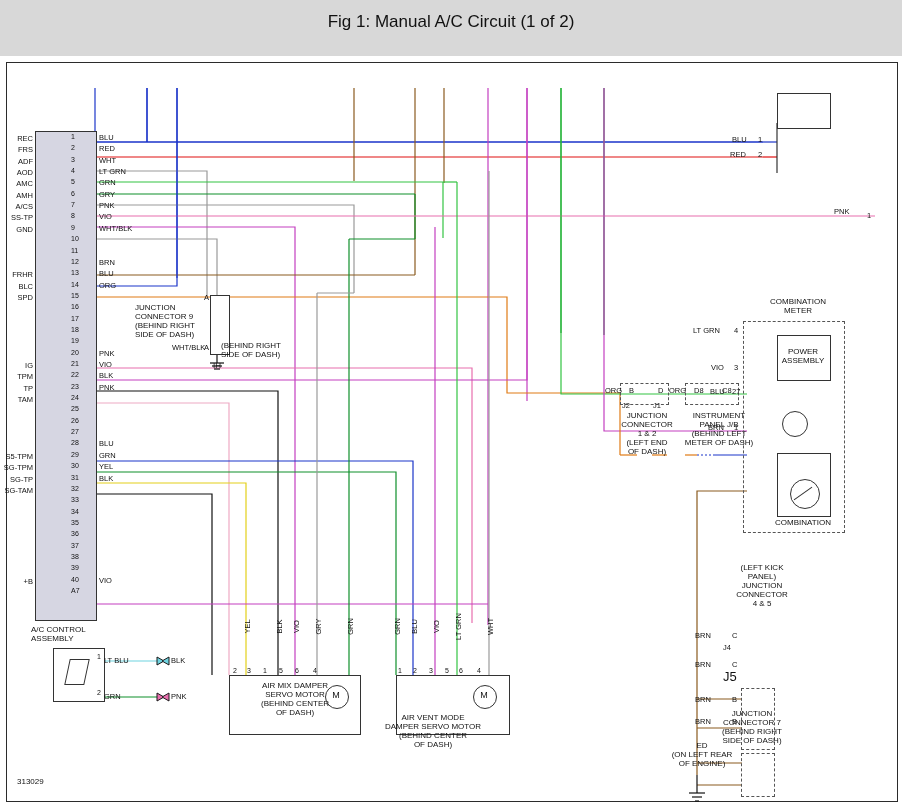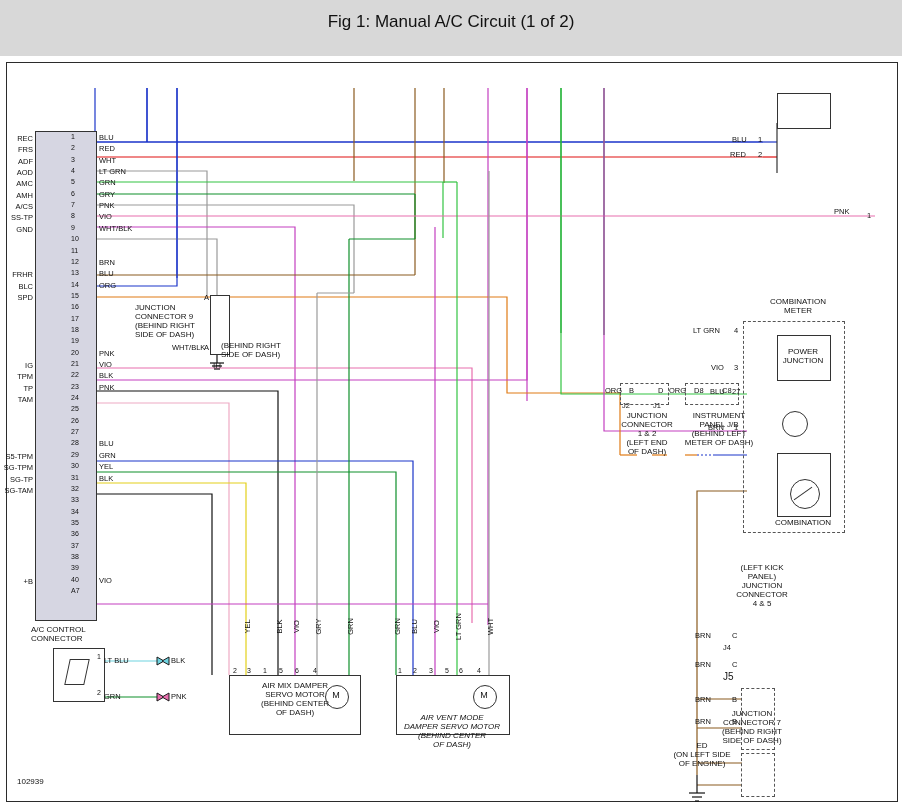--- a/index.html
+++ b/index.html
@@ -158,21 +158,21 @@
       <g stroke="#111" stroke-width="1.2">
         <line x1="210" y1="290" x2="210" y2="300"></line>
         <line x1="203" y1="300" x2="217" y2="300"></line>
         <line x1="205" y1="303" x2="215" y2="303"></line>
         <line x1="207" y1="306" x2="213" y2="306"></line>
       </g>
     </svg>
 
     <div class="graybox" style="left:28px;top:68px;width:60px;height:488px;"></div>
     <div class="lbl" style="left:24px;top:562px;width:80px;">A/C CONTROL
-CONNECTOR</div>
+ASSEMBLY</div>
 
     <div id="pinlayer">
         <div class="lbl r" style="left: -12px; top: 71px; width: 38px; font-size: 7.5px;">REC</div>
         <div class="pinno" style="left: 64px; top: 70px;">1</div>
         <div class="lbl" style="left: 92px; top: 70px; font-size: 7.5px;">BLU</div>
         <div class="lbl r" style="left: -12px; top: 82.35px; width: 38px; font-size: 7.5px;">FRS</div>
         <div class="pinno" style="left: 64px; top: 81.35px;">2</div>
         <div class="lbl" style="left: 92px; top: 81.35px; font-size: 7.5px;">RED</div>
         <div class="lbl r" style="left: -12px; top: 93.7px; width: 38px; font-size: 7.5px;">ADF</div>
         <div class="pinno" style="left: 64px; top: 92.7px;">3</div>
@@ -272,21 +272,21 @@
     <div class="lbl c" style="left:672px;top:348px;width:80px;">INSTRUMENT
 PANEL J/B
 (BEHIND LEFT
 METER OF DASH)</div>
 
     <div class="dashbox" style="left:736px;top:258px;width:100px;height:210px;"></div>
     <div class="lbl c" style="left:746px;top:234px;width:90px;">COMBINATION
 METER</div>
     <div class="solidbox" style="left:770px;top:272px;width:52px;height:44px;"></div>
     <div class="lbl c" style="left:772px;top:284px;width:48px;">POWER
-JUNCTION</div>
+ASSEMBLY</div>
     <div class="solidbox" style="left:770px;top:390px;width:52px;height:62px;"></div>
     <div class="lbl c" style="left:752px;top:455px;width:88px;">COMBINATION</div>
     <div class="solidbox" style="left:770px;top:30px;width:52px;height:34px;"></div>
 
     <div style="position:absolute;left:783px;top:416px;width:28px;height:28px;border:1px solid #333;border-radius:50%;"></div>
     <div style="position:absolute;left:785px;top:430px;width:22px;height:1px;background:#333;transform:rotate(-35deg);"></div>
 
     <div style="position:absolute;left:775px;top:348px;width:24px;height:24px;border:1px solid #333;border-radius:50%;"></div>
 
     <div class="dashbox" style="left:734px;top:625px;width:32px;height:60px;"></div>
@@ -294,36 +294,36 @@
 PANEL)
 JUNCTION
 CONNECTOR
 4 &amp; 5</div>
     <div class="dashbox" style="left:734px;top:690px;width:32px;height:42px;"></div>
     <div class="lbl c" style="left:700px;top:646px;width:90px;">JUNCTION
 CONNECTOR 7
 (BEHIND RIGHT
 SIDE OF DASH)</div>
     <div class="lbl c" style="left:650px;top:678px;width:90px;">ED
-(ON LEFT SIDE
+(ON LEFT REAR
 OF ENGINE)</div>
 
     <div class="solidbox" style="left:46px;top:585px;width:50px;height:52px;"></div>
     <div style="position:absolute;left:60px;top:596px;width:18px;height:24px;border:1px solid #333;transform:skewX(-12deg);"></div>
 
     <div class="solidbox" style="left:222px;top:612px;width:130px;height:58px;"></div>
     <div class="lbl c" style="left:224px;top:618px;width:128px;">AIR MIX DAMPER
 SERVO MOTOR
 (BEHIND CENTER
 OF DASH)</div>
     <div style="position:absolute;left:318px;top:622px;width:22px;height:22px;border:1px solid #333;border-radius:50%;"></div>
     <div class="lbl c" style="left:318px;top:628px;width:22px;font-size:9px;">M</div>
 
     <div class="solidbox" style="left:389px;top:612px;width:112px;height:58px;"></div>
-    <div class="lbl c" style="left:375px;top:650px;width:140px;font-style:italic;">AIR VENT MODE
+    <div class="lbl c" style="left:356px;top:650px;width:140px;">AIR VENT MODE
 DAMPER SERVO MOTOR
 (BEHIND CENTER
 OF DASH)</div>
     <div style="position:absolute;left:466px;top:622px;width:22px;height:22px;border:1px solid #333;border-radius:50%;"></div>
     <div class="lbl c" style="left:466px;top:628px;width:22px;font-size:9px;">M</div>
 
     <div id="wirelabels">
         <div class="lbl" style="left: 725px; top: 72px; font-size: 7.5px; color: rgb(17, 17, 17);">BLU</div>
         <div class="lbl" style="left: 751px; top: 72px; font-size: 7.5px; color: rgb(17, 17, 17);">1</div>
         <div class="lbl" style="left: 723px; top: 87px; font-size: 7.5px; color: rgb(17, 17, 17);">RED</div>
@@ -351,21 +351,21 @@
         <div class="lbl" style="left: 197px; top: 280px; font-size: 7.5px; color: rgb(17, 17, 17);">A</div>
         <div class="lbl" style="left: 97px; top: 593px; font-size: 7.5px; color: rgb(17, 17, 17);">LT BLU</div>
         <div class="lbl" style="left: 164px; top: 593px; font-size: 7.5px; color: rgb(17, 17, 17);">BLK</div>
         <div class="lbl" style="left: 97px; top: 629px; font-size: 7.5px; color: rgb(17, 17, 17);">GRN</div>
         <div class="lbl" style="left: 164px; top: 629px; font-size: 7.5px; color: rgb(17, 17, 17);">PNK</div>
         <div class="lbl" style="left: 688px; top: 568px; font-size: 7.5px; color: rgb(17, 17, 17);">BRN</div>
         <div class="lbl" style="left: 725px; top: 568px; font-size: 7.5px; color: rgb(17, 17, 17);">C</div>
         <div class="lbl" style="left: 716px; top: 580px; font-size: 7.5px; color: rgb(17, 17, 17);">J4</div>
         <div class="lbl" style="left: 688px; top: 597px; font-size: 7.5px; color: rgb(17, 17, 17);">BRN</div>
         <div class="lbl" style="left: 725px; top: 597px; font-size: 7.5px; color: rgb(17, 17, 17);">C</div>
-        <div class="lbl" style="left: 716px; top: 609px; font-size: 10px; color: rgb(17, 17, 17);">J5</div>
+        <div class="lbl" style="left: 716px; top: 609px; font-size: 13px; color: rgb(17, 17, 17);">J5</div>
         <div class="lbl" style="left: 688px; top: 632px; font-size: 7.5px; color: rgb(17, 17, 17);">BRN</div>
         <div class="lbl" style="left: 725px; top: 632px; font-size: 7.5px; color: rgb(17, 17, 17);">B</div>
         <div class="lbl" style="left: 688px; top: 654px; font-size: 7.5px; color: rgb(17, 17, 17);">BRN</div>
         <div class="lbl" style="left: 725px; top: 654px; font-size: 7.5px; color: rgb(17, 17, 17);">B</div>
       </div>
     <div id="vlabels">
         <div class="lbl" style="left: 225px; top: 559px; font-size: 7.5px; transform: rotate(-90deg); transform-origin: center center; width: 30px; text-align: center;">YEL</div>
         <div class="lbl" style="left: 257px; top: 559px; font-size: 7.5px; transform: rotate(-90deg); transform-origin: center center; width: 30px; text-align: center;">BLK</div>
         <div class="lbl" style="left: 274px; top: 559px; font-size: 7.5px; transform: rotate(-90deg); transform-origin: center center; width: 30px; text-align: center;">VIO</div>
         <div class="lbl" style="left: 296px; top: 559px; font-size: 7.5px; transform: rotate(-90deg); transform-origin: center center; width: 30px; text-align: center;">GRY</div>
@@ -386,16 +386,16 @@
         <div class="pinno" style="left: 391px; top: 604px;">1</div>
         <div class="pinno" style="left: 406px; top: 604px;">2</div>
         <div class="pinno" style="left: 422px; top: 604px;">3</div>
         <div class="pinno" style="left: 438px; top: 604px;">5</div>
         <div class="pinno" style="left: 452px; top: 604px;">6</div>
         <div class="pinno" style="left: 470px; top: 604px;">4</div>
         <div class="pinno" style="left: 90px; top: 590px;">1</div>
         <div class="pinno" style="left: 90px; top: 626px;">2</div>
       </div>
 
-    <div class="lbl" style="left:10px;top:714px;width:60px;font-size:8px;">102939</div>
+    <div class="lbl" style="left:10px;top:714px;width:60px;font-size:8px;">313029</div>
 
   </div>
 </div>
 
 </body></html>

